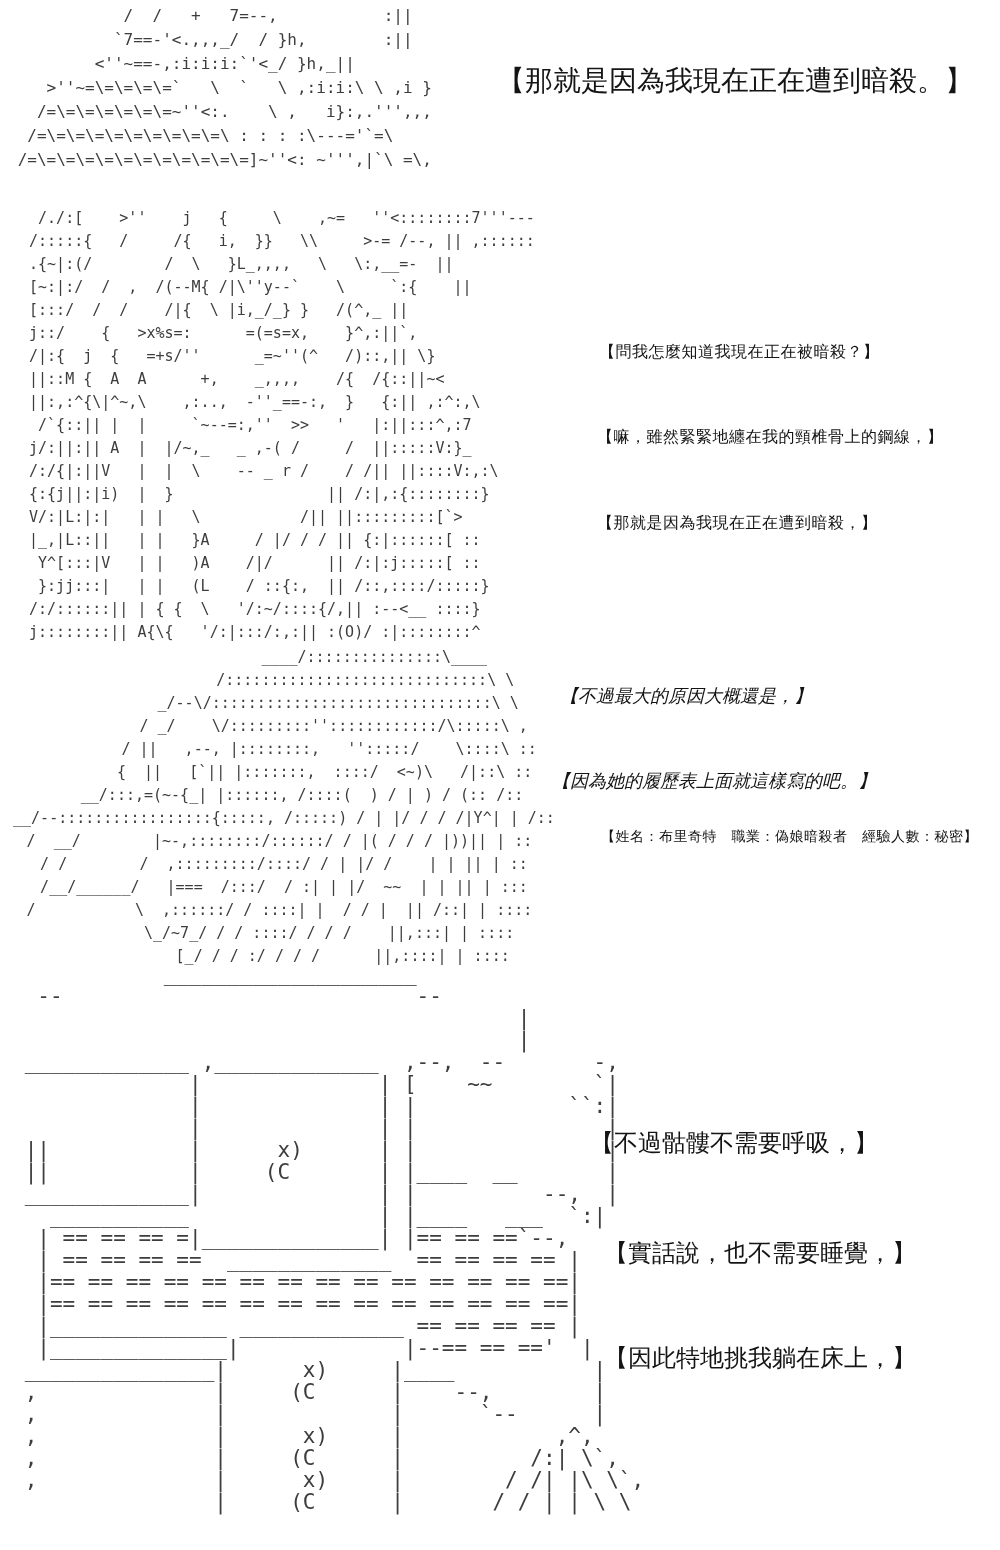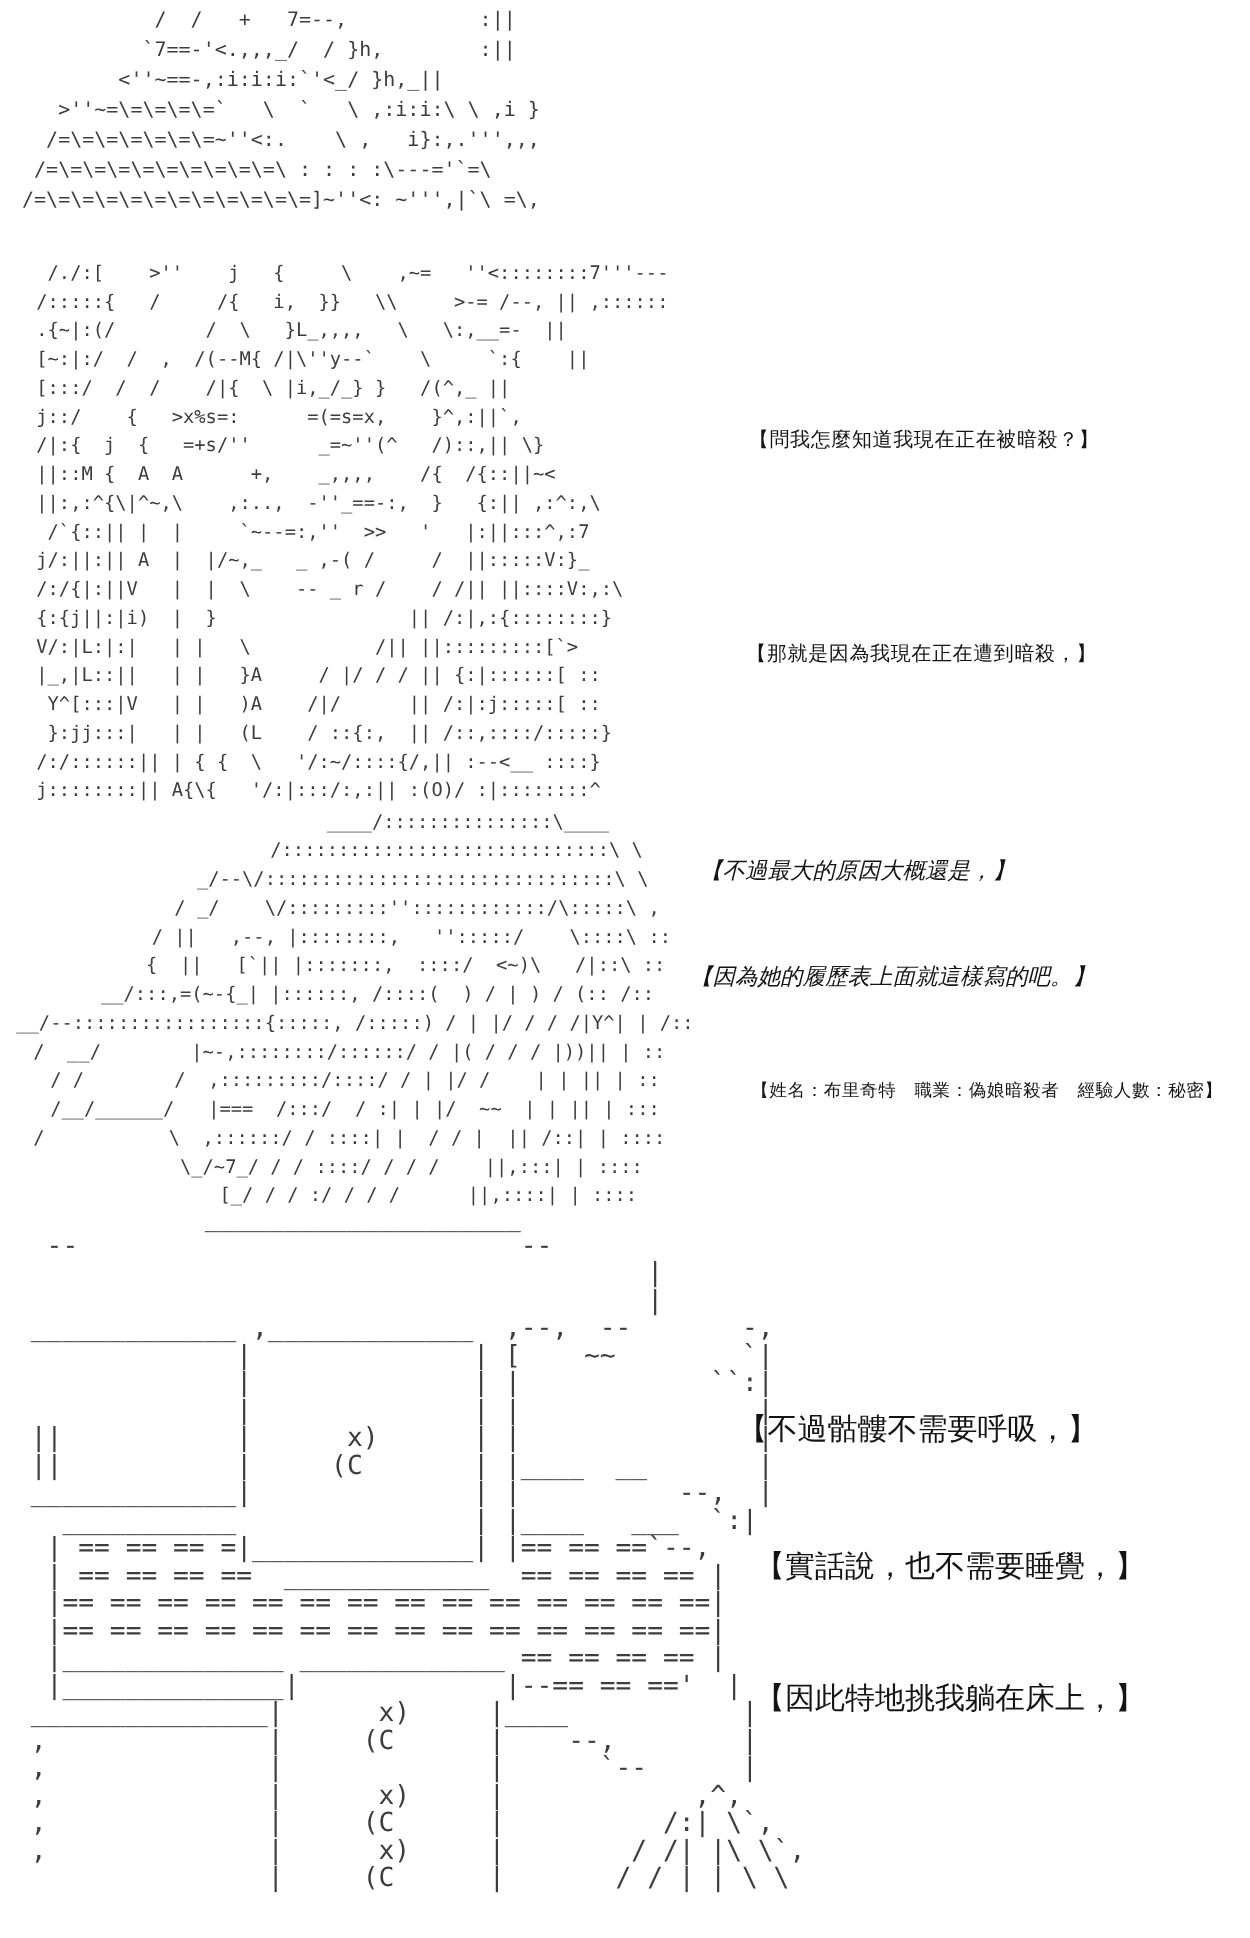--- a/index.html
+++ b/index.html
@@ -41,20 +41,21 @@
 <div class="page">
 
   <pre class="aa aa1">            /  /   +   7=--,           :||
            `7==-'&lt;.,,,_/  / }h,        :||
          &lt;''~==-,:i:i:i:`'&lt;_/ }h,_||
     &gt;''~=\=\=\=\=`   \  `   \ ,:i:i:\ \ ,i }
    /=\=\=\=\=\=\=~''&lt;:.    \ ,   i}:,.''',,,
   /=\=\=\=\=\=\=\=\=\=\ : : : :\---='`=\
  /=\=\=\=\=\=\=\=\=\=\=\=]~''&lt;: ~''',|`\ =\,</pre>
 
+  <div class="dlg s28" style="left:497px; top:62px;">【那就是因為我現在正在遭到暗殺。】</div>
 
   <pre class="aa aa2">  /./:[    &gt;''    j   {     \    ,~=   ''&lt;::::::::7'''---
  /:::::{   /     /{   i,  }}   \\     &gt;-= /--, || ,::::::
  .{~|:(/        /  \   }L_,,,,   \   \:,__=-  ||
  [~:|:/  /  ,  /(--M{ /|\''y--`    \     `:{    ||
  [:::/  /  /    /|{  \ |i,_/_} }   /(^,_ ||
  j::/    {   &gt;x%s=:      =(=s=x,    }^,:||`,
  /|:{  j  {   =+s/''      _=~''(^   /)::,|| \}
  ||::M {  A  A      +,    _,,,,    /{  /{::||~&lt;
  ||:,:^{\|^~,\    ,:..,  -''_==-:,  }   {:|| ,:^:,\
@@ -64,20 +65,21 @@
  {:{j||:|i)  |  }                 || /:|,:{::::::::}
  V/:|L:|:|   | |   \           /|| ||:::::::::[`&gt;
  |_,|L::||   | |   }A     / |/ / / || {:|::::::[ ::
   Y^[:::|V   | |   )A    /|/      || /:|:j:::::[ ::
   }:jj:::|   | |   (L    / ::{:,  || /::,::::/:::::}
  /:/::::::|| | { {  \   '/:~/::::{/,|| :--&lt;__ ::::}
  j::::::::|| A{\{   '/:|:::/:,:|| :(O)/ :|::::::::^</pre>
 
   <div class="dlg s16" style="left:599px; top:342px;">【問我怎麼知道我現在正在被暗殺？】</div>
 
+  <div class="dlg s16" style="left:597px; top:427px;">【嘛，雖然緊緊地纏在我的頸椎骨上的鋼線，】</div>
 
   <div class="dlg s16" style="left:597px; top:513px;">【那就是因為我現在正在遭到暗殺，】</div>
 
   <pre class="aa aa3">                     ____/:::::::::::::::\____
                    /:::::::::::::::::::::::::::::\ \
              _/--\/:::::::::::::::::::::::::::::::\ \
             / _/    \/:::::::::''::::::::::::/\:::::\ ,
            / ||   ,--, |::::::::,   '':::::/    \::::\ ::
           {  ||   [`|| |:::::::,  ::::/  &lt;~)\   /|::\ ::
      __/:::,=(~-{_| |::::::, /::::(  ) / | ) / (:: /::
@@ -86,21 +88,21 @@
  / /        /  ,:::::::::/::::/ / | |/ /    | | || | ::
  /__/______/   |===  /:::/  / :| | |/  ~~  | | || | :::
 /           \  ,::::::/ / ::::| |  / / |  || /::| | ::::
            \_/~7_/ / / ::::/ / / /    ||,:::| | ::::
               [_/ / / :/ / / /      ||,::::| | ::::</pre>
 
   <div class="dlg s18" style="left:560px; top:684px;">【不過最大的原因大概還是，】</div>
 
   <div class="dlg s18" style="left:552px; top:729px;margin-top:40px;">【因為她的履歷表上面就這樣寫的吧。】</div>
 
-  <div class="dlg s14" style="left:601px; top:864px;text-align:center;">【姓名：布里奇特　職業：偽娘暗殺者　經驗人數：秘密】</div>
+  <div class="dlg s14" style="left:601px; top:828px;text-align:center;">【姓名：布里奇特　職業：偽娘暗殺者　經驗人數：秘密】</div>
 
   <pre class="aa aa4">            ____________________
   --                            --
                                         |
                                         |
  _____________ ,_____________  ,--,  --       -,
               |              | [    ~~        `|
               |              | |            ``:|
               |              | |               |
  ||           |      x)      | |               |

